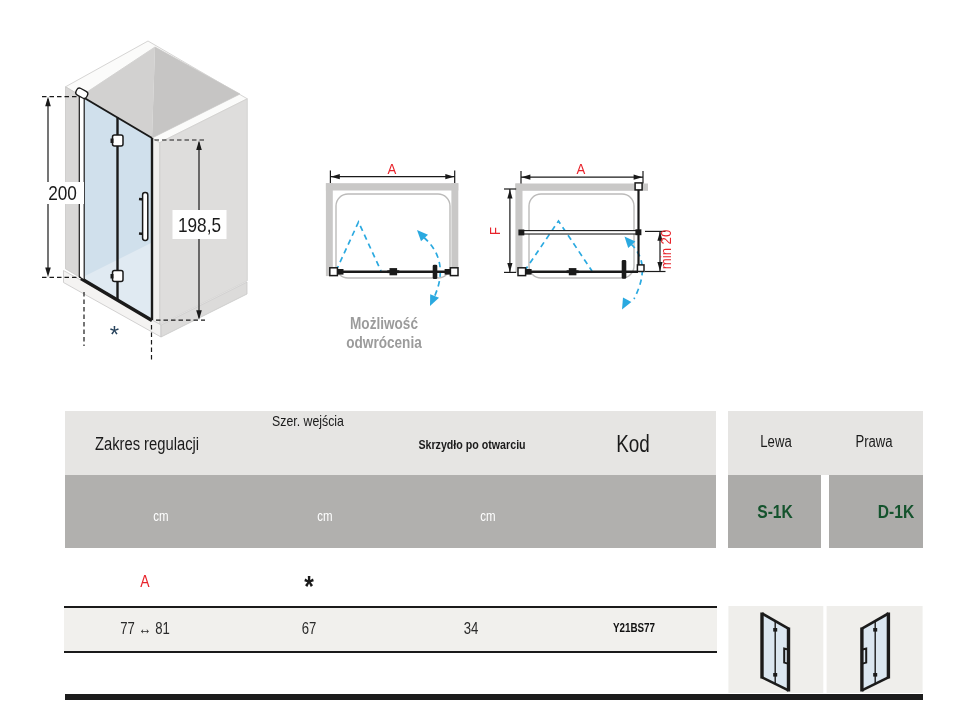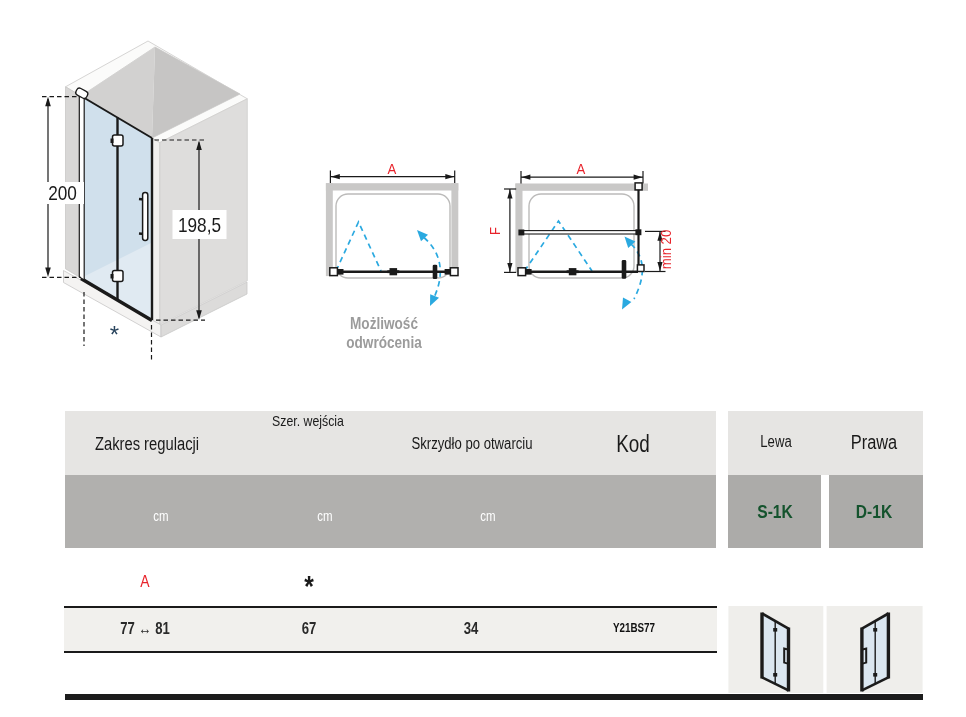--- a/index.html
+++ b/index.html
@@ -6,21 +6,21 @@
   #page{position:relative;width:966px;height:717px;background:#ffffff;overflow:hidden;
         font-family:"Liberation Sans",sans-serif;color:#1a1a1a;}
   #drawings{position:absolute;left:0;top:0;width:966px;height:717px;}
   .band{position:absolute;}
   .cell-text{position:absolute;transform:translate(-50%,-50%);white-space:nowrap;}
   .cond{display:inline-block;transform:scaleX(0.82);transform-origin:center;}
   .hdr{font-size:18px;color:#1a1a1a;text-align:right;}
   .hdr-sm{font-size:15px;color:#1a1a1a;text-align:right;}
   .unit{font-size:14px;color:#ffffff;margin-left:15px;}
   .code-box{font-size:19px;font-weight:bold;color:#14532d;}
-  .val{font-size:16px;color:#2a2a2a;font-weight:bold;}
+  .val{font-size:16px;color:#2a2a2a;}
   .val-bold{font-size:12px;font-weight:bold;color:#111111;}
   .red{color:#e8232b;}
   svg text{font-family:"Liberation Sans",sans-serif;}
 </style>
 </head>
 <body>
 
 <div id="page">
 
   <svg id="drawings" viewBox="0 0 966 717" xmlns="http://www.w3.org/2000/svg">
@@ -254,21 +254,21 @@
   </svg>
 
   <div>
     <div class="band" style="left:65px;top:411px;width:651px;height:64px;background:#e6e5e3;"></div>
     <div class="band" style="left:65px;top:475px;width:651px;height:73px;background:#b1b0ae;"></div>
 
     <div class="cell-text hdr" style="left:147px;top:444px;">
       <span class="cond">Zakres regulacji</span></div>
     <div class="cell-text hdr" style="left:308px;top:420px;font-size:15px;">
       <span class="cond">Szer. wejścia</span></div>
-    <div class="cell-text hdr" style="left:472px;top:444px;font-size:16px;">
+    <div class="cell-text hdr" style="left:472px;top:444px;font-size:13px;font-weight:bold;">
       <span class="cond">Skrzydło po otwarciu</span></div>
     <div class="cell-text hdr" style="left:633px;top:444px;font-size:23px;">
       <span class="cond">Kod</span></div>
 
     <div class="cell-text unit" style="left:146px;top:516px;">
       <span class="cond">cm</span></div>
     <div class="cell-text unit" style="left:310px;top:516px;">
       <span class="cond">cm</span></div>
     <div class="cell-text unit" style="left:473px;top:516px;">
       <span class="cond">cm</span></div>
@@ -292,23 +292,23 @@
       <span class="cond">Y21BS77</span></div>
   </div>
 
   <div>
     <div class="band" style="left:728.4px;top:411px;width:194.2px;height:64px;background:#e6e5e3;"></div>
     <div class="band" style="left:728.4px;top:475px;width:92.5px;height:73px;background:#acaba9;"></div>
     <div class="band" style="left:828.5px;top:475px;width:94.1px;height:73px;background:#acaba9;"></div>
 
     <div class="cell-text hdr-sm" style="left:776px;top:442px;font-size:16px;">
       <span class="cond">Lewa</span></div>
-    <div class="cell-text hdr-sm" style="left:874px;top:442px;font-size:20px;text-decoration:underline;">
+    <div class="cell-text hdr-sm" style="left:874px;top:442px;font-size:16px;text-decoration:underline;">
       <span class="cond">Prawa</span></div>
     <div class="cell-text code-box" style="left:775px;top:512px;">
       <span class="cond">S-1K</span></div>
-    <div class="cell-text code-box" style="left:874px;top:512px;">
+    <div class="cell-text code-box" style="left:896px;top:512px;">
       <span class="cond">D-1K</span></div>
 
   </div>
 
   <div class="band" style="left:65px;top:694.3px;width:858px;height:6px;background:#1c1c1c;"></div>
 </div>
 
 </body></html>

